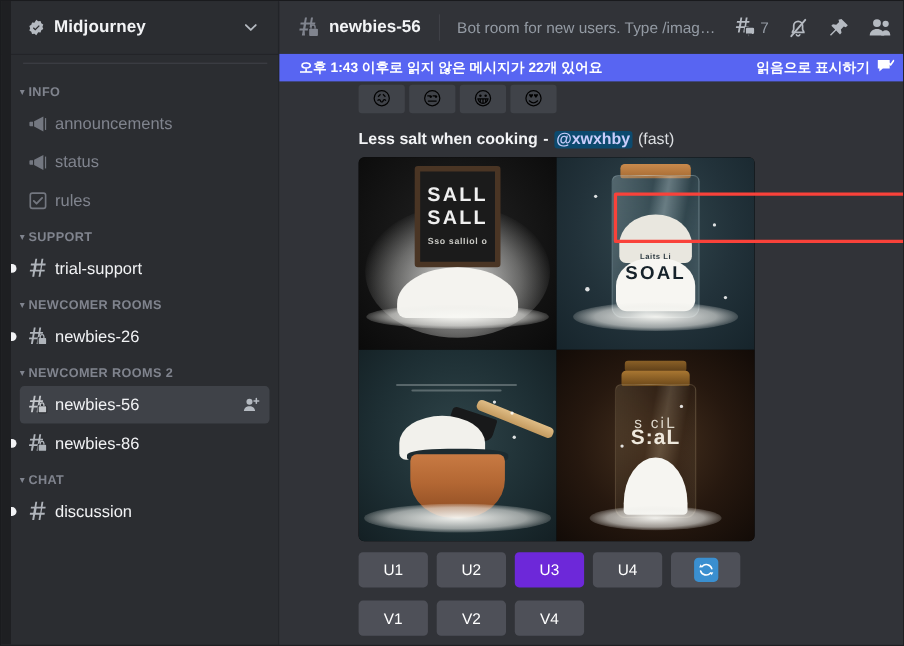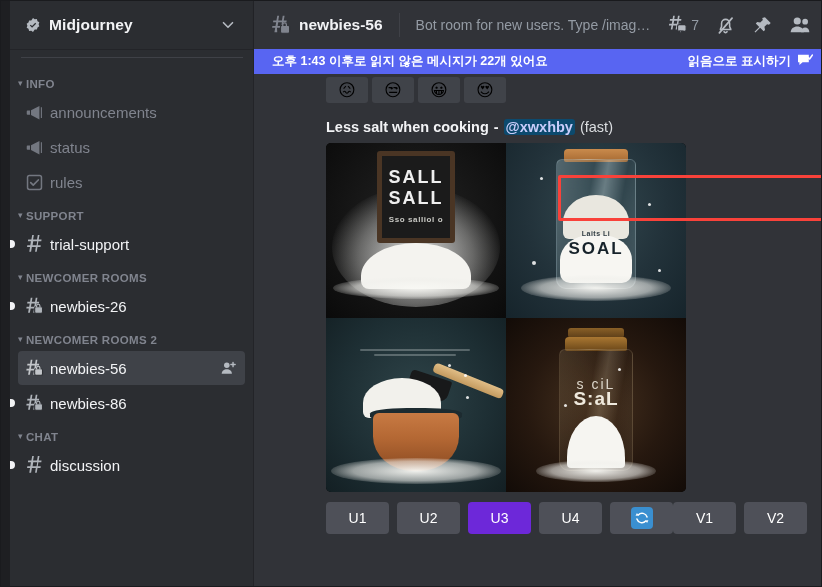--- a/index.html
+++ b/index.html
@@ -393,22 +393,22 @@
   .speck {
     position: absolute;
     background: rgba(255,255,255,.85);
     border-radius: 50%;
   }
 
   
   .btnrows {
     margin: 10px 0 0 56px;
     display: flex;
-    flex-direction: row;
-    gap: 0;
+    flex-direction: column;
+    gap: 12px;
   }
   .btnrow { display: flex; gap: 8px; }
   .dbtn {
     width: 63px; height: 32px;
     border-radius: 4px;
     background: #4e5058;
     color: #ffffff;
     font-size: 14px;
     font-weight: 500;
     display: flex;
@@ -712,19 +712,20 @@
                   <path fill="none" stroke="#ffffff" stroke-width="2.2" stroke-linecap="round" d="M4.4 13.6a7.8 7.8 0 0 0 13.2 3"></path>
                   <path fill="#ffffff" d="M4.4 4.6l2.6 3.8-4.6.4z"></path>
                   <path fill="#ffffff" d="M19.6 19.4L17 15.6l4.6-.4z"></path>
                 </svg>
               </span>
             </div>
           </div>
         <div class="btnrow" id="vrow">
             <div class="dbtn">V1</div>
             <div class="dbtn">V2</div>
+            <div class="dbtn">V4</div>
           </div>
       </div>
 
       <div class="hl-box"></div>
     </div>
   </section>
 </div>
 
 </body></html>

